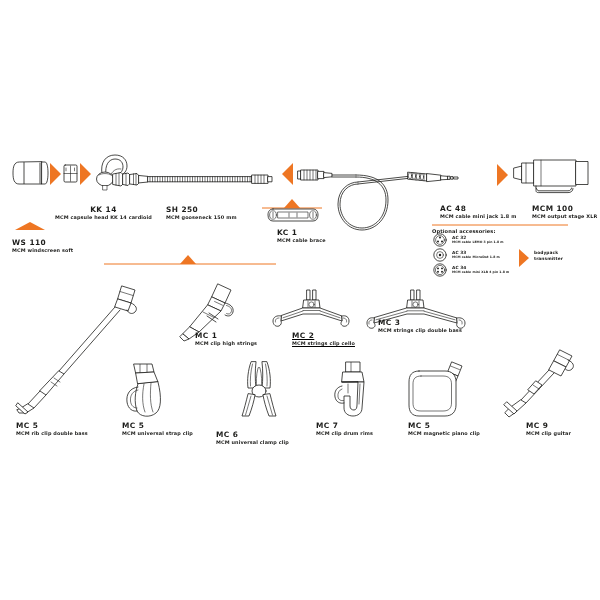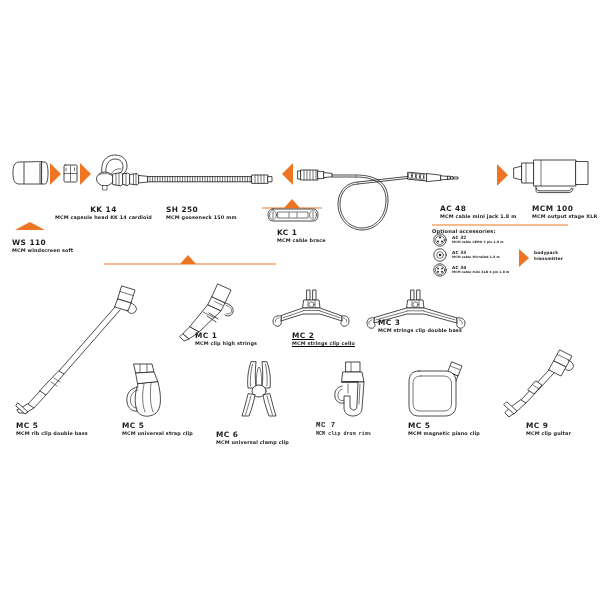--- a/index.html
+++ b/index.html
@@ -425,21 +425,21 @@
     <div class="desc">MCM rib clip double bass</div>
   </div>
   <div class="lbl" style="left:122px;top:421px;">
     <div class="code">MC 5</div>
     <div class="desc">MCM universal strap clip</div>
   </div>
   <div class="lbl" style="left:216px;top:421px;margin-top:9px;">
     <div class="code">MC 6</div>
     <div class="desc">MCM universal clamp clip</div>
   </div>
-  <div class="lbl" style="left:316px;top:421px;font-family:Liberation Mono, monospace;">
+  <div class="lbl" style="left:316px;top:421px;">
     <div class="code">MC 7</div>
     <div class="desc">MCM clip drum rims</div>
   </div>
   <div class="lbl" style="left:408px;top:421px;">
     <div class="code">MC 5</div>
     <div class="desc">MCM magnetic piano clip</div>
   </div>
   <div class="lbl" style="left:506px;top:421px;margin-left:20px;">
     <div class="code">MC 9</div>
     <div class="desc">MCM clip guitar</div>

